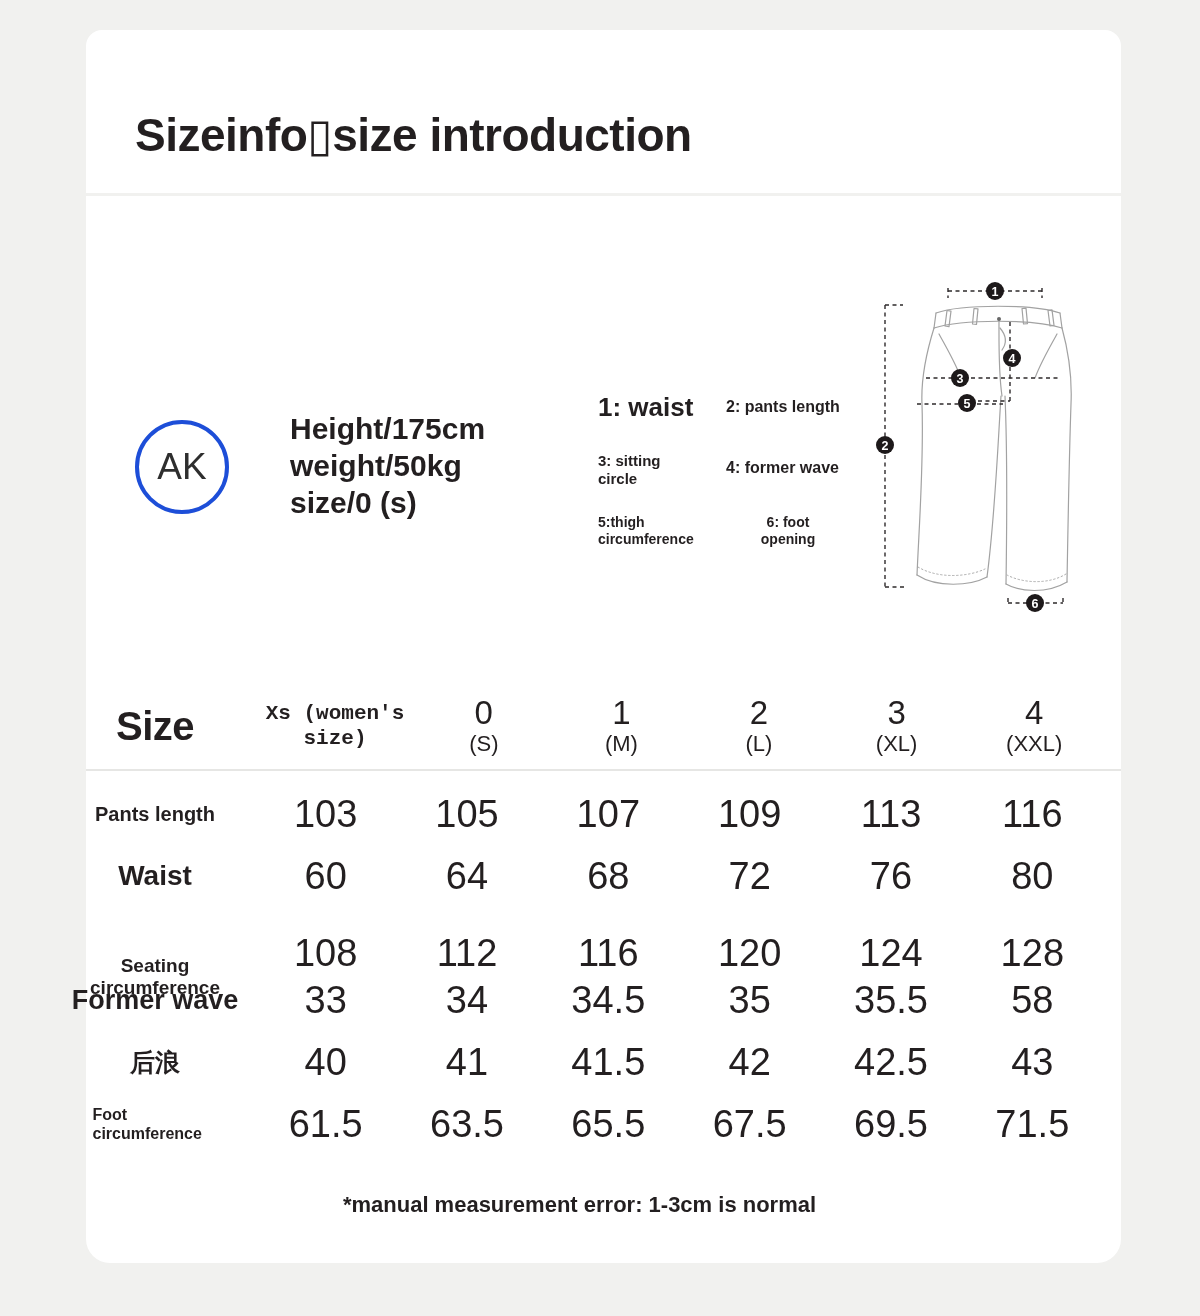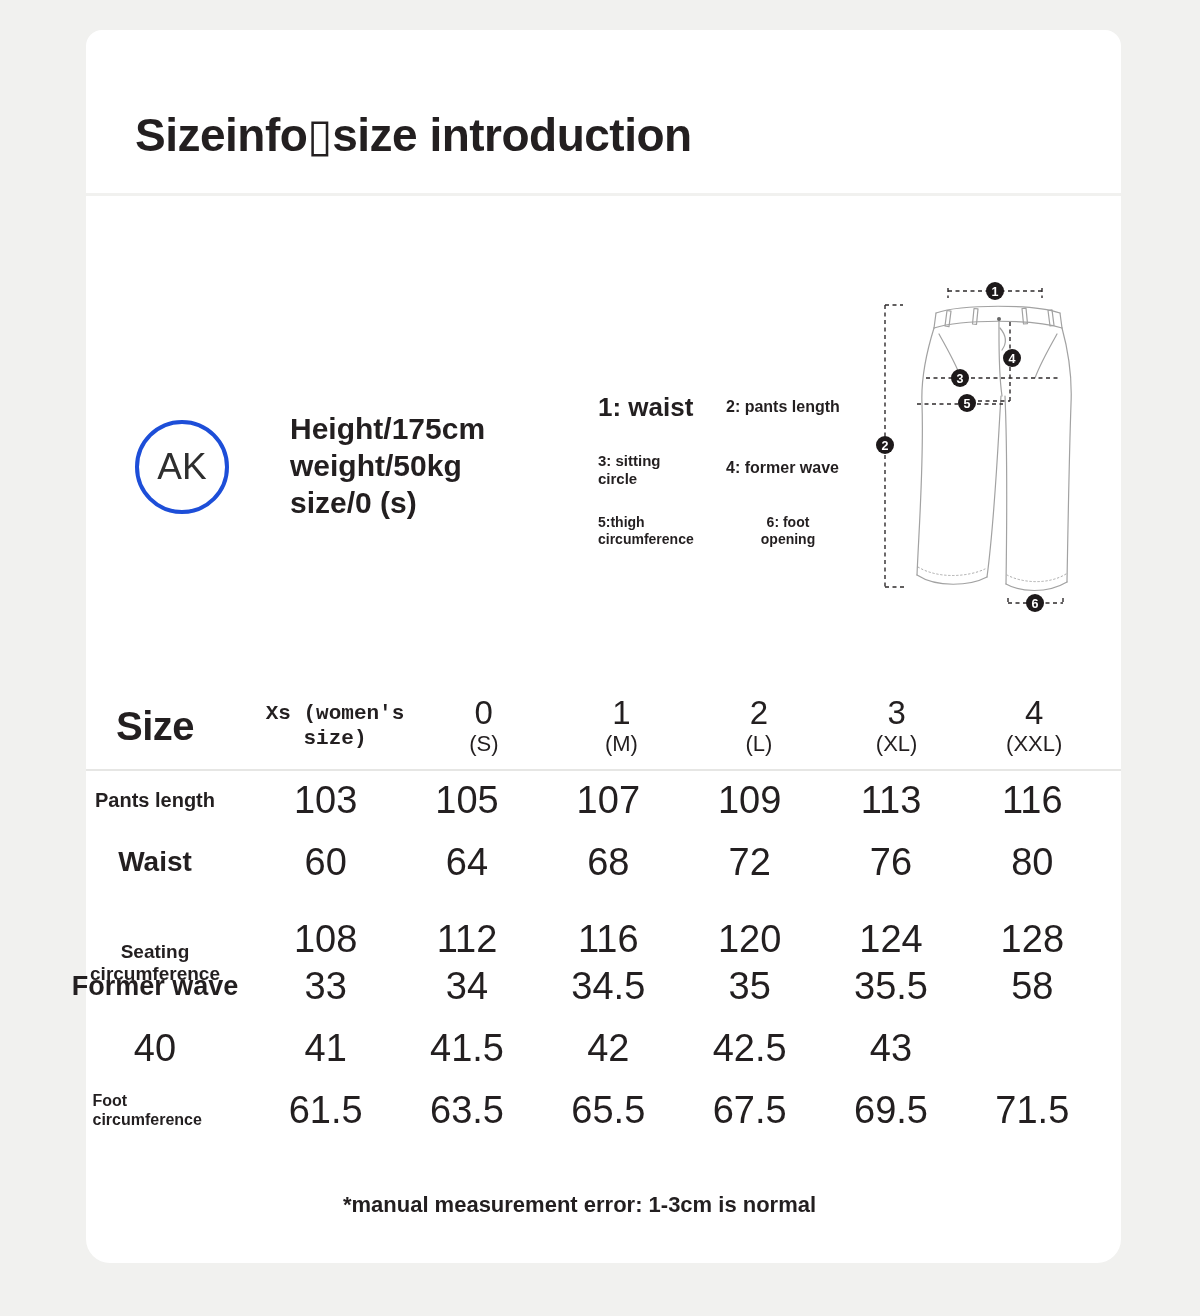--- a/index.html
+++ b/index.html
@@ -87,21 +87,21 @@
   .hcol { text-align:center; }
   .hmain { display:block; font-size:33px; font-weight:400; line-height:36px; }
   .hsub  { display:block; font-size:22px; font-weight:400; line-height:26px; }
   .hmain.hxs { font-size:21px; font-weight:bold; line-height:25px; width:160px; margin:0 auto;font-family:Liberation Mono, monospace; }
   .header-divider {
     position:absolute;
     left:0; right:0; top:573px;
     height:2px;
     background:#e6e6e4;
   }
-  .tbody { }
+  .tbody { padding-top:14px; }
   .trow { height:62px; }
   .tlabel { text-align:center; font-weight:bold; }
   .tval  { text-align:center; font-size:38px; font-weight:400; }
   .trow:nth-child(1) .tlabel { font-size:20px; }
   .trow:nth-child(2) .tlabel { font-size:28px; }
   .trow:nth-child(3) .tlabel { font-size:19px;margin-top:48px; }
   .trow:nth-child(4) .tlabel { font-size:27px; }
   .trow:nth-child(5) .tlabel { font-size:25px; font-weight:600; }
   .trow:nth-child(6) .tlabel { font-size:16px; line-height:19px; width:125px; margin:10px auto; text-align:left; }
   
@@ -273,20 +273,21 @@
       <div class="trow">
         <div class="tlabel">Former wave</div>
         <div class="tval">33</div>
         <div class="tval">34</div>
         <div class="tval">34.5</div>
         <div class="tval">35</div>
         <div class="tval">35.5</div>
         <div class="tval">58</div>
       </div>
       <div class="trow">
+        <div class="tlabel">后浪</div>
         <div class="tval">40</div>
         <div class="tval">41</div>
         <div class="tval">41.5</div>
         <div class="tval">42</div>
         <div class="tval">42.5</div>
         <div class="tval">43</div>
       </div>
       <div class="trow">
         <div class="tlabel">Foot circumference</div>
         <div class="tval">61.5</div>

